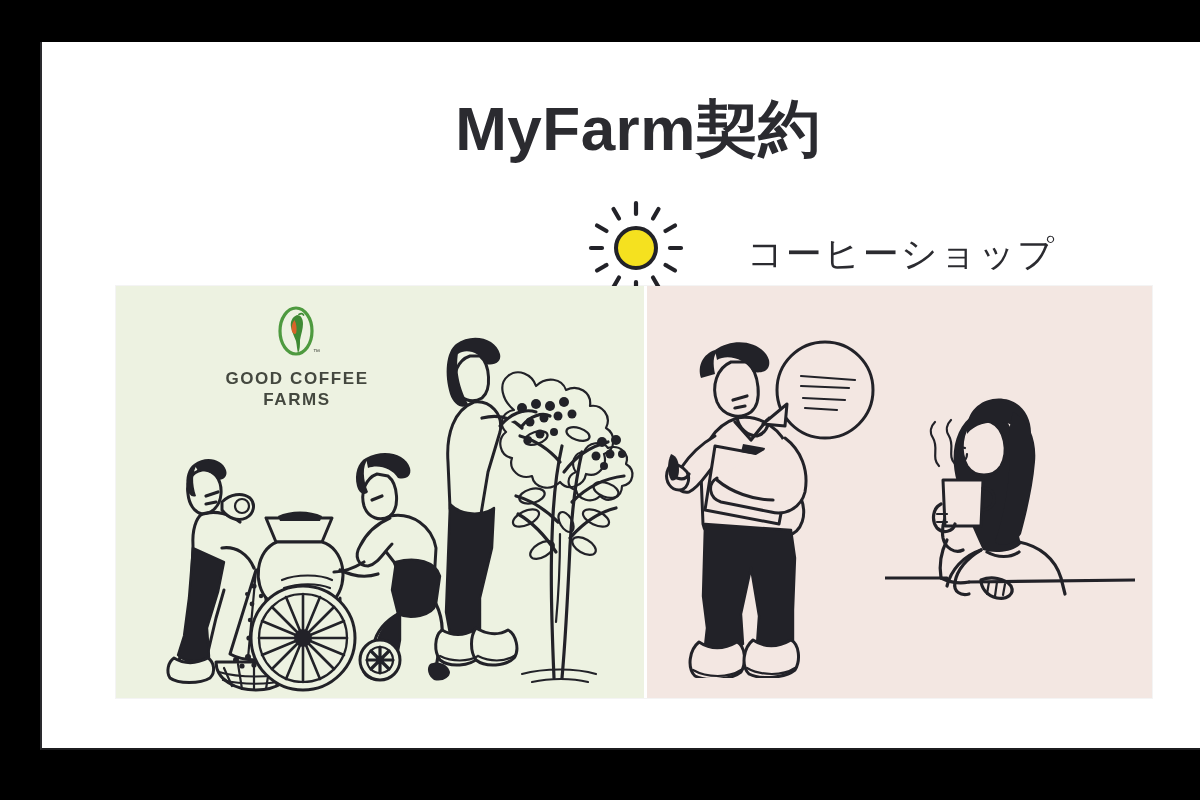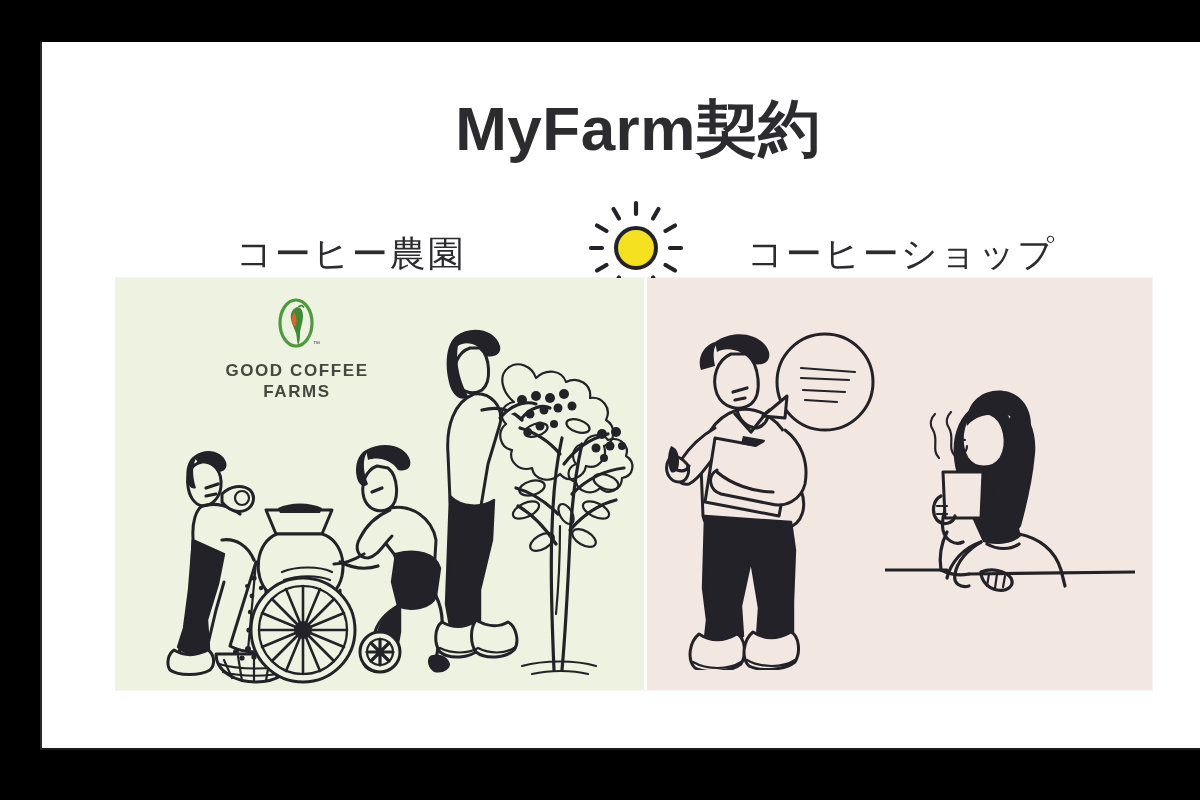--- a/index.html
+++ b/index.html
@@ -62,21 +62,21 @@
   
   #sun {
     position: absolute;
     left: 544px; top: 156px;
     width: 100px; height: 100px;
   }
 
   
   #panels {
     position: absolute;
-    left: 74px; top: 236px;
+    left: 74px; top: 244px;
     width: 1036px; height: 412px;
     display: flex;
     box-shadow: 0 0 0 1px rgba(0,0,0,0.045);
   }
   .panel { position: relative; overflow: hidden; }
   #panel-farm  { width: 528px; background: #edf2e1; }
   #panel-shop  { width: 508px; background: #f3e7e2; border-left: 3px solid #ffffff; }
 
   
   #logo {
@@ -109,21 +109,20 @@
 <body>
 
 <div id="stage">
 
   <div class="bar-top"></div>
 
   <div id="slide">
 
     <div id="title">MyFarm契約</div>
 
-    <div class="col-label" id="label-left">コーヒー農園</div>
     <div class="col-label" id="label-right">コーヒーショップ</div>
 
     <div id="sun">
       <svg width="100" height="100" viewBox="0 0 100 100">
         <g stroke="#222228" stroke-width="4.2" stroke-linecap="round" fill="none">
           <line x1="50" y1="5" x2="50" y2="16"></line>
           <line x1="72.5" y1="11" x2="67" y2="20.5"></line>
           <line x1="89" y1="27.5" x2="79.5" y2="33"></line>
           <line x1="95" y1="50" x2="84" y2="50"></line>
           <line x1="89" y1="72.5" x2="79.5" y2="67"></line>

